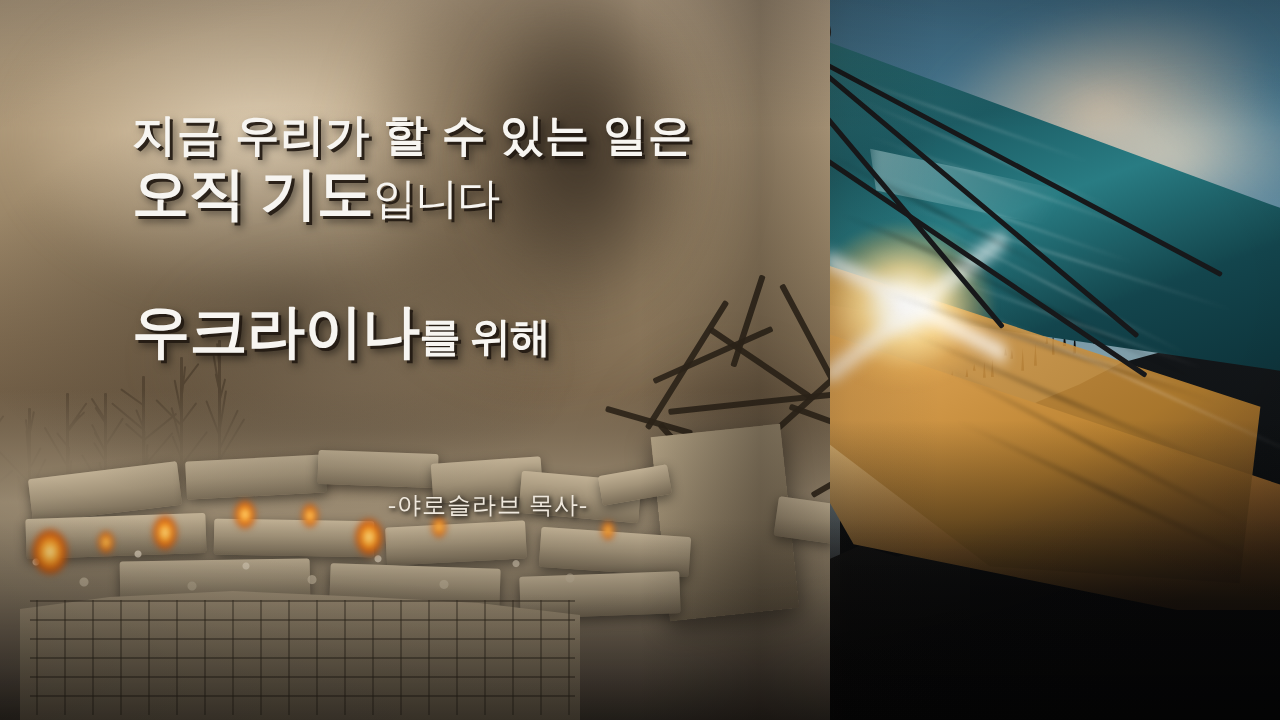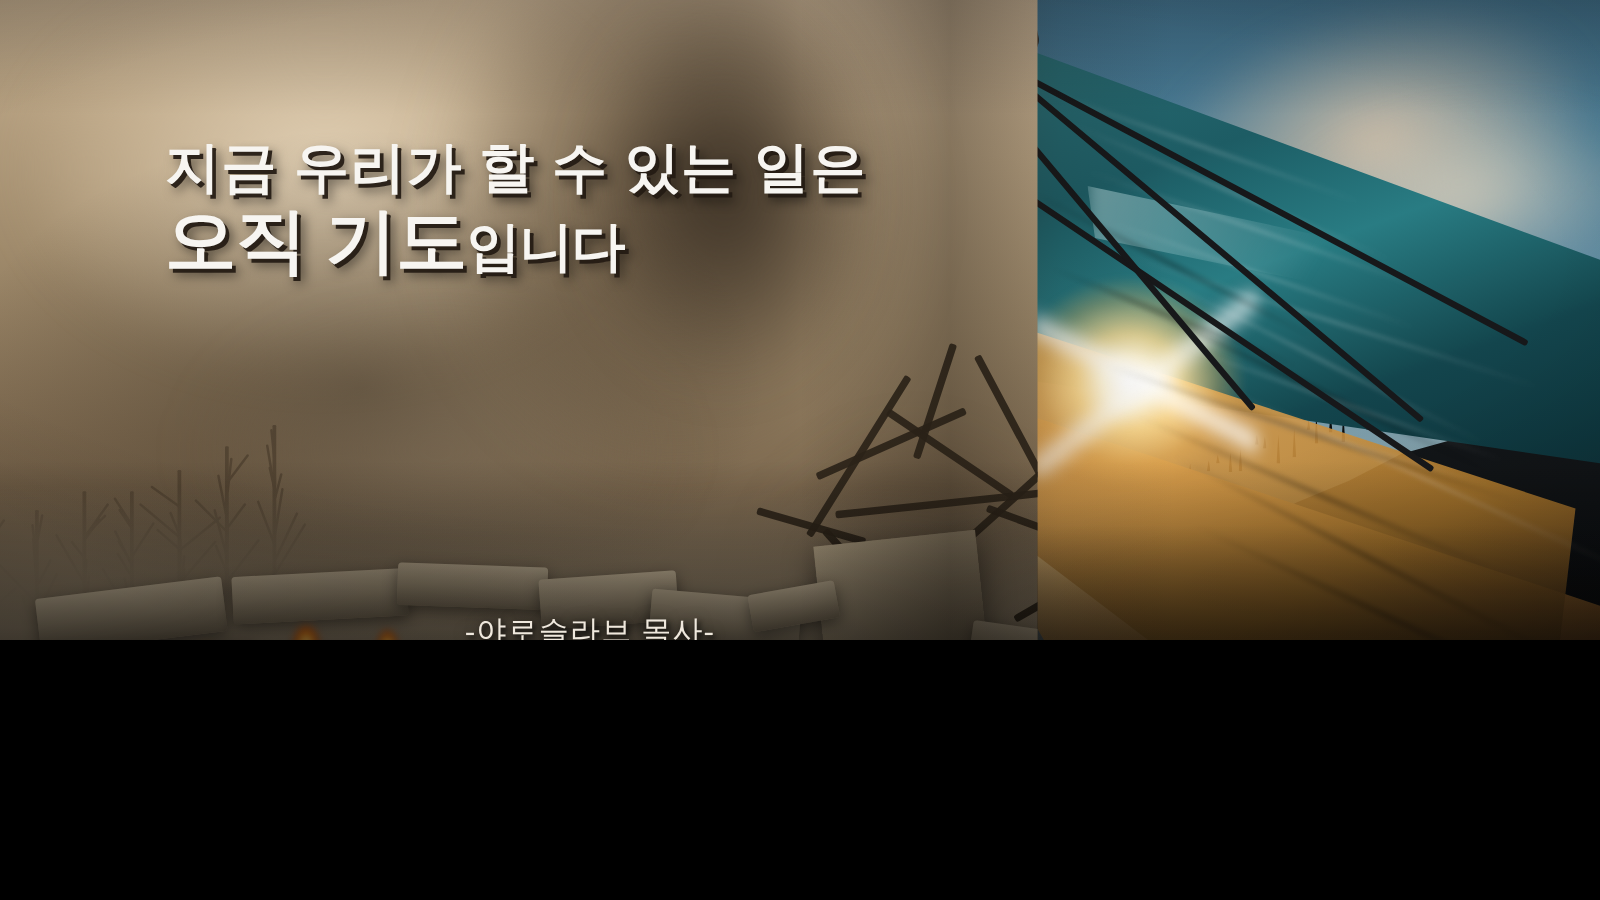--- a/index.html
+++ b/index.html
@@ -1,21 +1,21 @@
 <!DOCTYPE html>
 <html lang="ko"><head>
 <meta charset="utf-8">
 <title>기도 포스터</title>
 <style>
   html,body{margin:0;padding:0;background:#000;}
   *{box-sizing:border-box;}
 
   .stage{
     position:relative;
-    width:1280px;height:512px;
+    width:1280px;height:720px;
     overflow:hidden;
     background:#8b5cf6;
     font-family:"Liberation Sans", sans-serif;
     user-select:none;
     padding-left:44px;
   }
 
   
   .photo-right{
     position:absolute; top:0; right:0; width:560px; height:720px;
@@ -230,38 +230,38 @@
     position:absolute; left:132px; top:112px; width:680px;
     color:#f7f5f1;
     text-shadow:
       3px 3px 0 rgba(35,26,18,.92),
       5px 5px 9px rgba(0,0,0,.6);
     line-height:1.06;
     letter-spacing:-0.5px;
   }
   .l-1{font-size:44px;font-weight:700;letter-spacing:1px;white-space:nowrap;}
   .l-2{font-size:57px;font-weight:800;margin-top:4px;white-space:nowrap;}
-  .l-2 .small{font-size:43px;font-weight:700;letter-spacing:-1px;}
+  .l-2 .small{font-size:43px;font-weight:400;letter-spacing:-1px;}
 
   .headline2{
     position:absolute; left:132px; top:300px; width:680px;
     color:#f7f5f1;
     text-shadow:
       3px 3px 0 rgba(35,26,18,.92),
       5px 5px 9px rgba(0,0,0,.6);
     line-height:1.08;
     letter-spacing:-0.5px;
   }
   .l-3{font-size:58px;font-weight:800;white-space:nowrap;}
   .l-3 .small{font-size:41px;font-weight:700;letter-spacing:-1px;}
   .l-4{font-size:60px;font-weight:800;margin-top:6px;white-space:nowrap;}
   .l-4 .small{font-size:43px;font-weight:700;letter-spacing:-1px;}
 
   .attrib{
-    position:absolute; left:372px; top:489px;
+    position:absolute; left:388px; top:489px;
     font-family:"Liberation Serif", serif;
     font-size:24px; color:#efe8dd; letter-spacing:1px;
     text-shadow:2px 2px 4px rgba(0,0,0,.85), 0 0 10px rgba(0,0,0,.55);
     white-space:nowrap;
   }
 
   .subtitle{
     position:absolute; right:30px; top:552px;
     width:420px; text-align:center;
     font-family:"Liberation Serif", serif;
@@ -523,18 +523,19 @@
   <div class="seam"></div>
   <div class="scrim"></div>
   <div class="vignette"></div>
 
   <div class="headline">
     <div class="l-1">지금 우리가 할 수 있는 일은</div>
     <div class="l-2"><span>오직 기도</span><span class="small">입니다</span></div>
   </div>
 
   <div class="headline2">
+    <div class="l-3"><span>우크라이나</span><span class="small">를 위해</span></div>
   </div>
 
   <div class="attrib">-야로슬라브 목사-</div>
 
 
 </div>
 
 </body></html>

